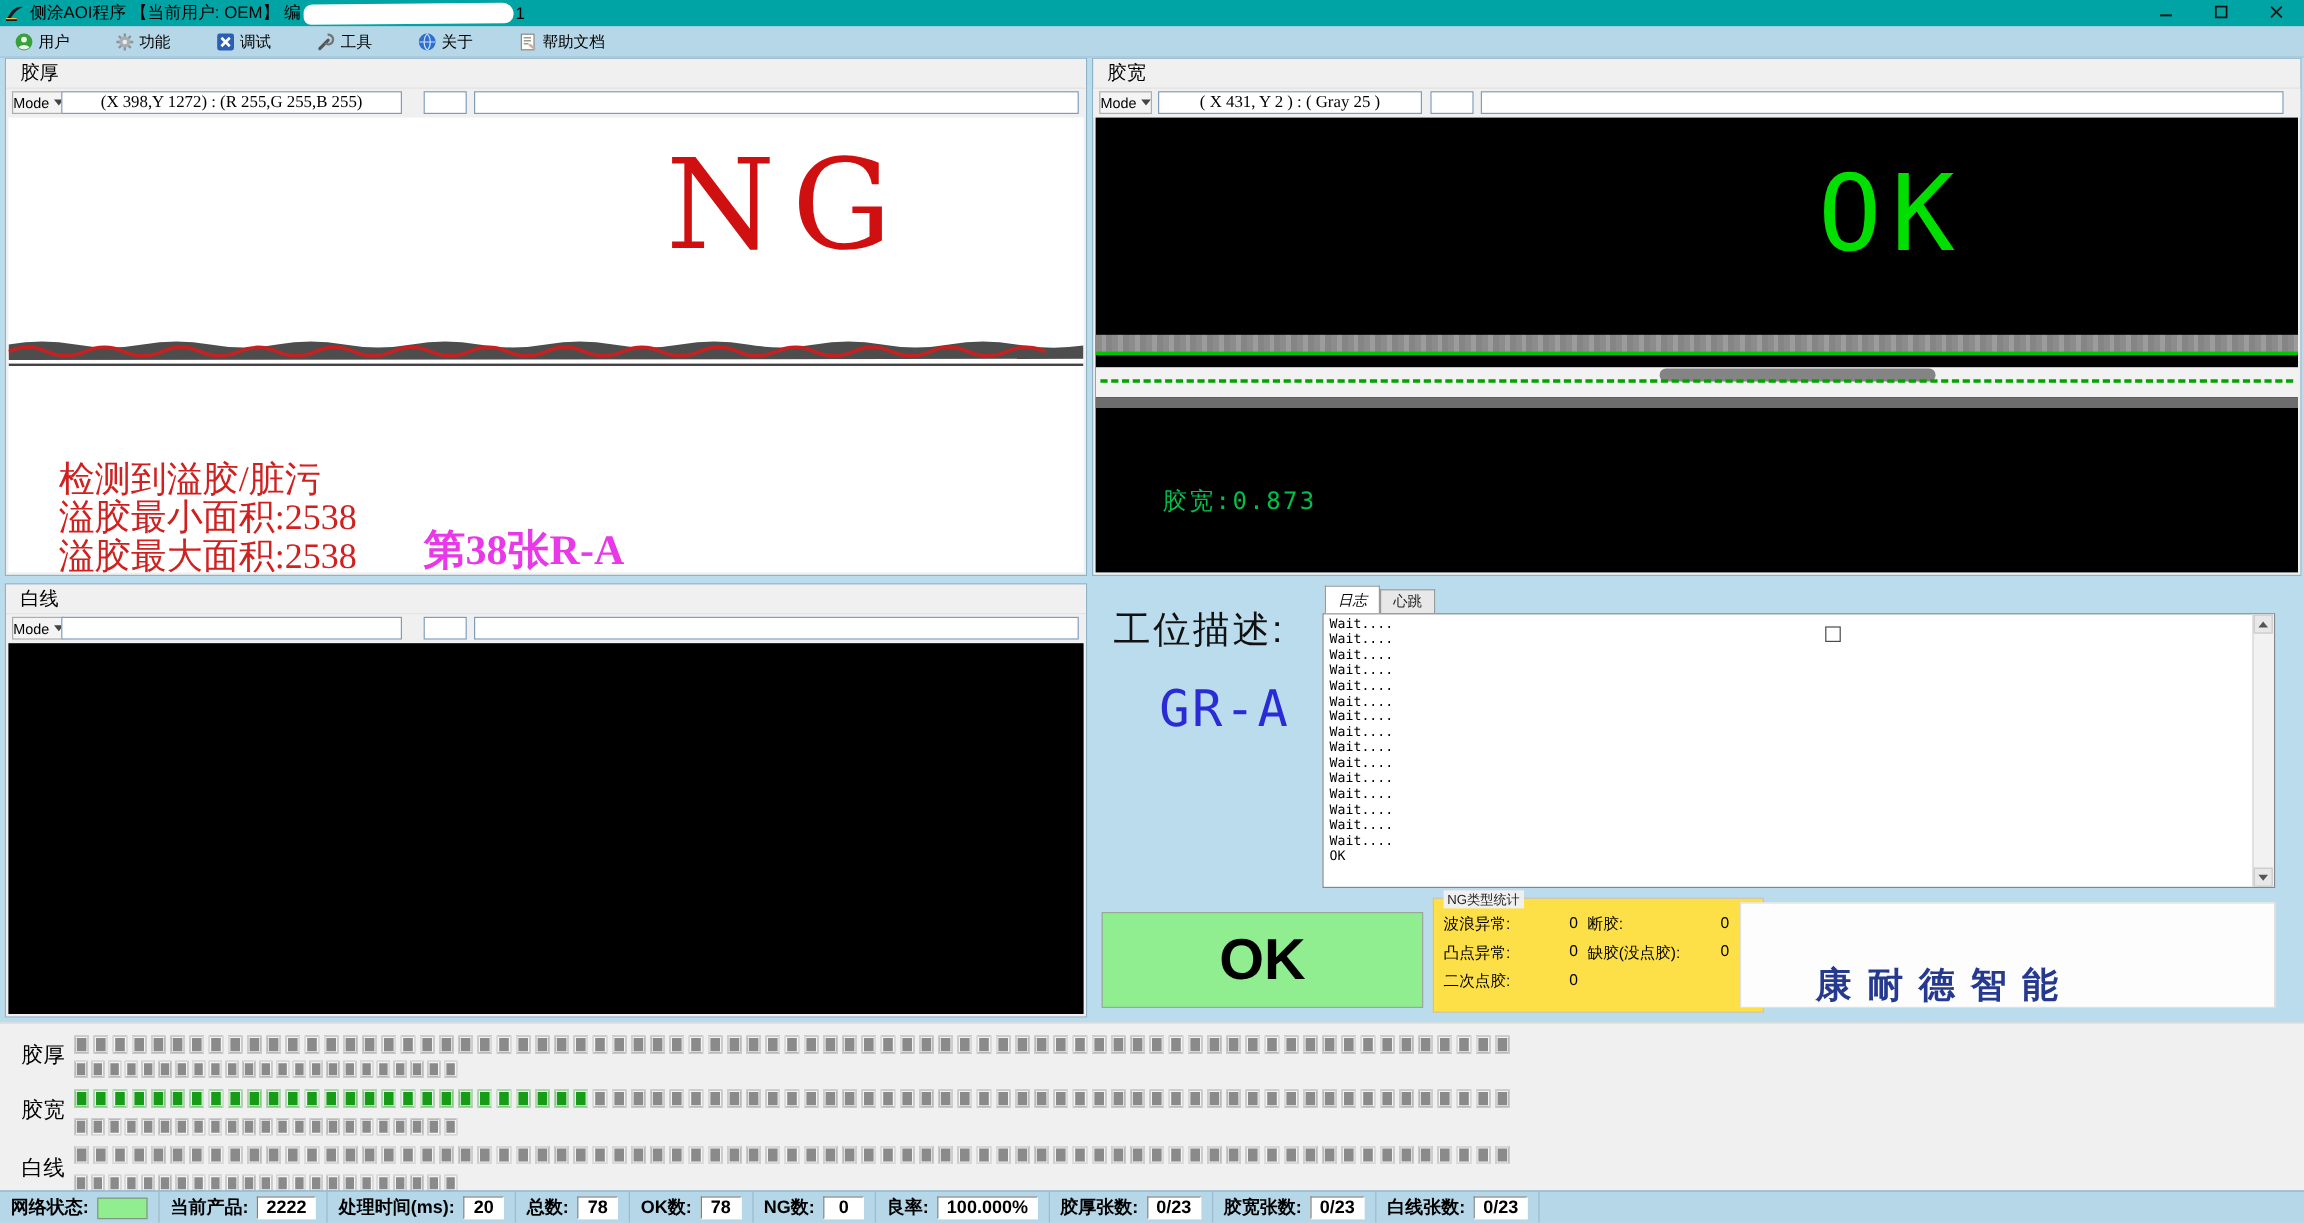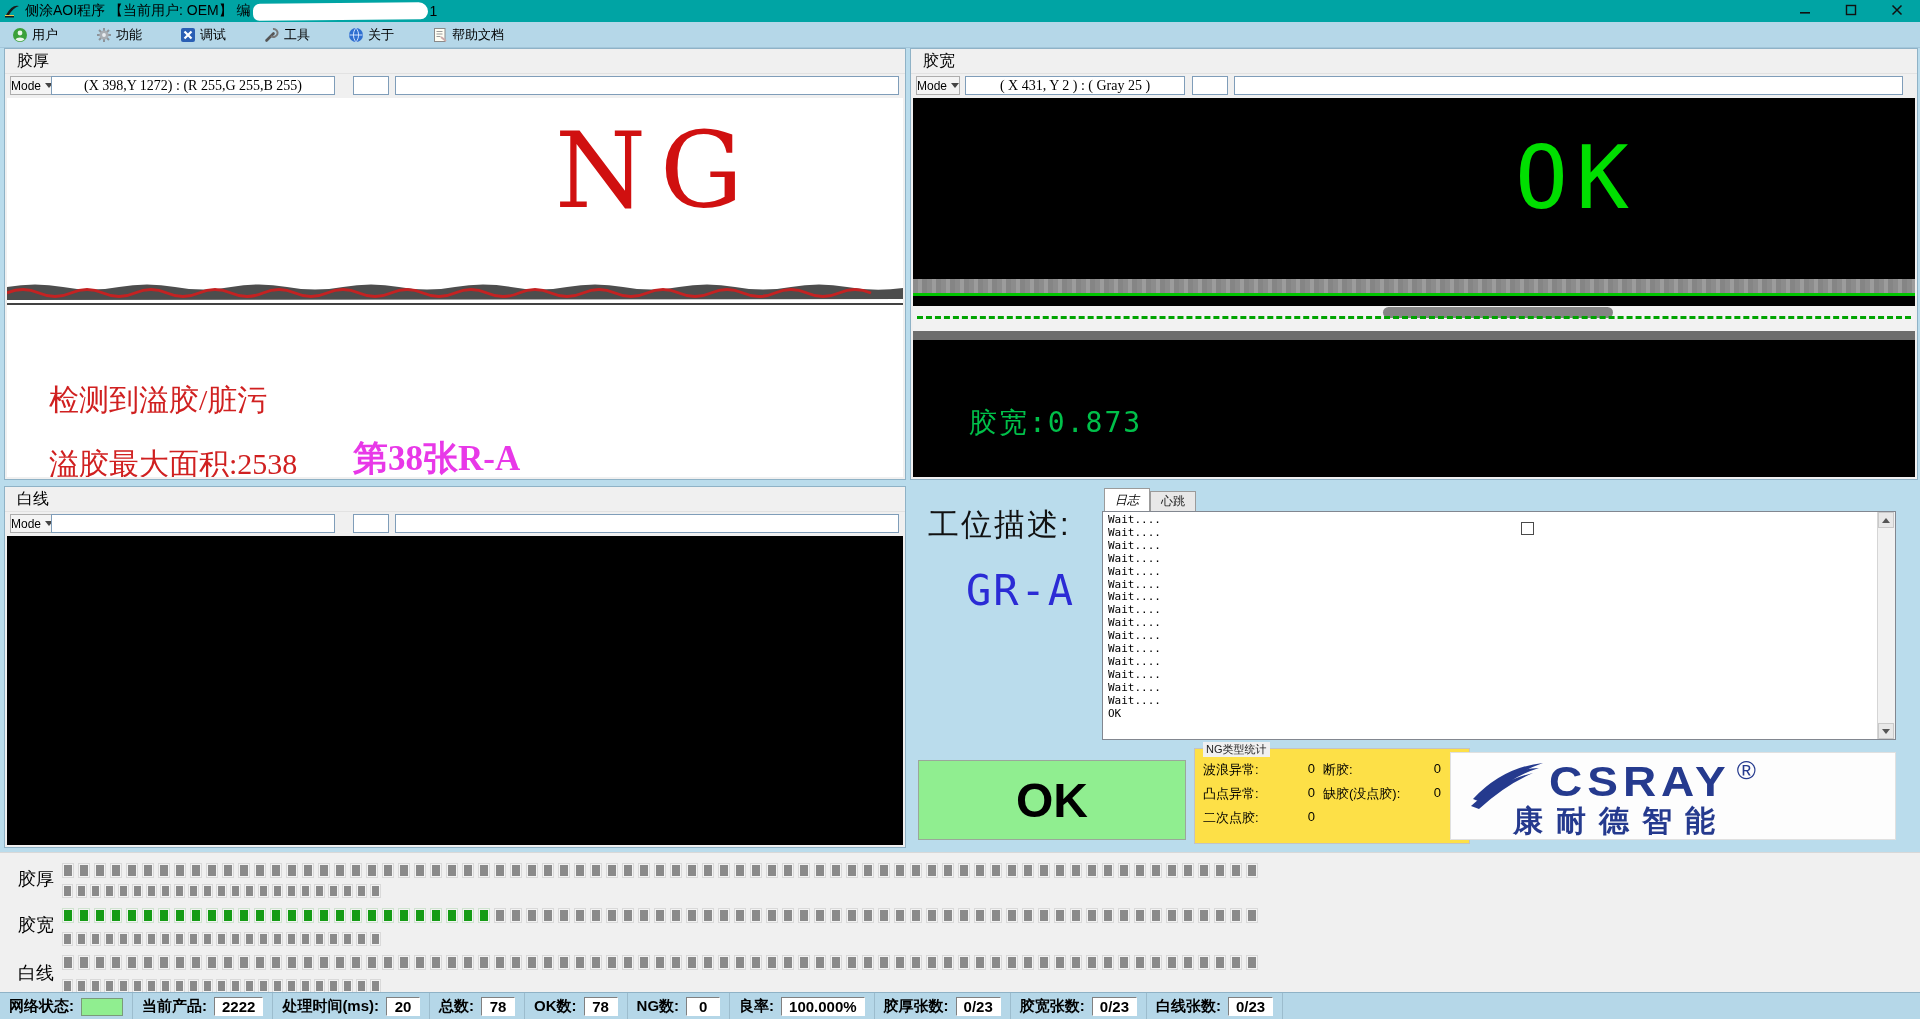--- a/index.html
+++ b/index.html
@@ -40,21 +40,21 @@
   #panel-width{left:910px;top:48px;width:1008px;height:432px;}
   #img-width{background:#000;}
   .ok-text{position:absolute;left:602px;top:28px;font-family:"DejaVu Sans Mono",monospace;font-size:88px;letter-spacing:8px;}
   .gw-band{position:absolute;left:0;right:0;}
   .gw-gray{top:181px;height:15px;background:repeating-linear-gradient(90deg,#8c8c8c 0 5px,#9c9c9c 5px 9px,#858585 9px 14px);}
   .gw-greenline{top:195px;height:3px;background:#00c400;}
   .gw-white{top:208px;height:25px;background:#f2f2f2;}
   .gw-smudge{position:absolute;left:470px;top:1px;width:230px;height:11px;background:#2a2a2a;opacity:.55;border-radius:6px;}
   .gw-dash{position:absolute;left:4px;right:4px;top:10px;border-top:3px dashed #00a400;}
   .gw-dim{top:233px;height:9px;background:#6d6d6d;}
-  .measure-text{position:absolute;left:56px;top:306px;font-size:28px;font-family:"DejaVu Sans Mono",monospace;letter-spacing:2px;}
+  .measure-text{position:absolute;left:56px;top:306px;font-size:20px;font-family:"DejaVu Sans Mono",monospace;letter-spacing:2px;}
 
   
   #panel-whiteline{left:4px;top:486px;width:902px;height:362px;}
   #img-whiteline{background:#000;}
 
   
   .section-br{position:absolute;left:910px;top:486px;width:1010px;height:362px;}
   .station-label{position:absolute;left:18px;top:18px;font-size:31px;color:#111;letter-spacing:2px;}
   .station-value{position:absolute;left:56px;top:80px;font-family:"DejaVu Sans Mono",monospace;font-size:42px;letter-spacing:2px;}
 
@@ -211,21 +211,21 @@
       <div class="tb-box" style="left:348px;width:36px;"></div>
       <div class="tb-box" style="left:390px;right:6px;"></div>
     </div>
     <div class="panel-image" id="img-thickness">
       <div class="ng-text" style="color: rgb(208, 16, 16);">NG</div>
       <svg class="band-svg" viewBox="0 0 896 30">
         <path fill="#4d4d4d" d="M0,9 q28,-5 56,0 t56,0 t56,0 t56,0 t56,0 t56,0 t56,0 t56,0 t56,0 t56,0 t56,0 t56,0 t56,0 t56,0 t56,0 t56,1 L896,21 L0,22 Z"></path>
         <path fill="none" stroke="#c42222" stroke-width="3" d="M0,15 q16,-7 32,0 t32,0 t32,0 t32,0 t32,0 t32,0 t32,0 t32,0 t32,0 t32,0 t32,0 t32,0 t32,0 t32,0 t32,0 t32,0 t32,0 t32,0 t32,0 t32,0 t32,0 t32,0 t32,0 t32,0 t32,0 t32,0 t32,0"></path>
         <rect x="0" y="25" width="896" height="2" fill="#222" opacity=".85"></rect>
       </svg>
-      <div class="defect-lines" style="color: rgb(208, 32, 32);"><span>检测到溢胶/脏污</span><br><br><span>溢胶最大面积:2538</span></div>
+      <div class="defect-lines" style="color: rgb(208, 32, 32);"><span>检测到溢胶/脏污</span><br><span>溢胶最小面积:2538</span><br><span>溢胶最大面积:2538</span></div>
       <div class="overlay-frame" style="color: rgb(232, 56, 232);">第38张R-A</div>
     </div>
   </div>
 
   <div class="panel" id="panel-width">
     <div class="panel-header">胶宽</div>
     <div class="panel-toolbar">
       <div class="mode-btn">
           <span>Mode</span>
           <span class="mode-arrow"></span>
@@ -304,29 +304,20 @@
             <span class="ng-val">0</span>
           </div>
           <div class="ng-cell">
             <span>二次点胶:</span>
             <span class="ng-val">0</span>
           </div>
         </div>
     </div>
 
     <div class="logo-box">
-      <div class="logo-row">
-        <span class="logo-wing"><svg width="78" height="50" viewBox="0 0 78 50">
-              <path d="M4 38 Q34 6 74 2 Q44 12 14 42 Z" fill="#253a8e"></path>
-              <path d="M2 45 Q30 20 64 12 Q36 24 10 48 Z" fill="#253a8e"></path>
-              <path d="M16 28 Q40 8 70 7 Q44 15 24 34 Z" fill="#253a8e"></path>
-            </svg></span>
-        <span class="logo-brand" style="color: rgb(37, 58, 142);">CSRAY</span>
-        <span class="logo-reg" style="color: rgb(37, 58, 142);">®</span>
-      </div>
       <div class="logo-sub" style="color: rgb(37, 58, 142);">康耐德智能</div>
     </div>
   </div>
 
   <div class="progress-area" id="progress-area">
       <div class="pg-label" style="top: 14px;">胶厚</div>
       <div class="pg-row" style="top: 10px;">
         <span class="sq long"></span>
         <span class="sq long"></span>
         <span class="sq long"></span>

